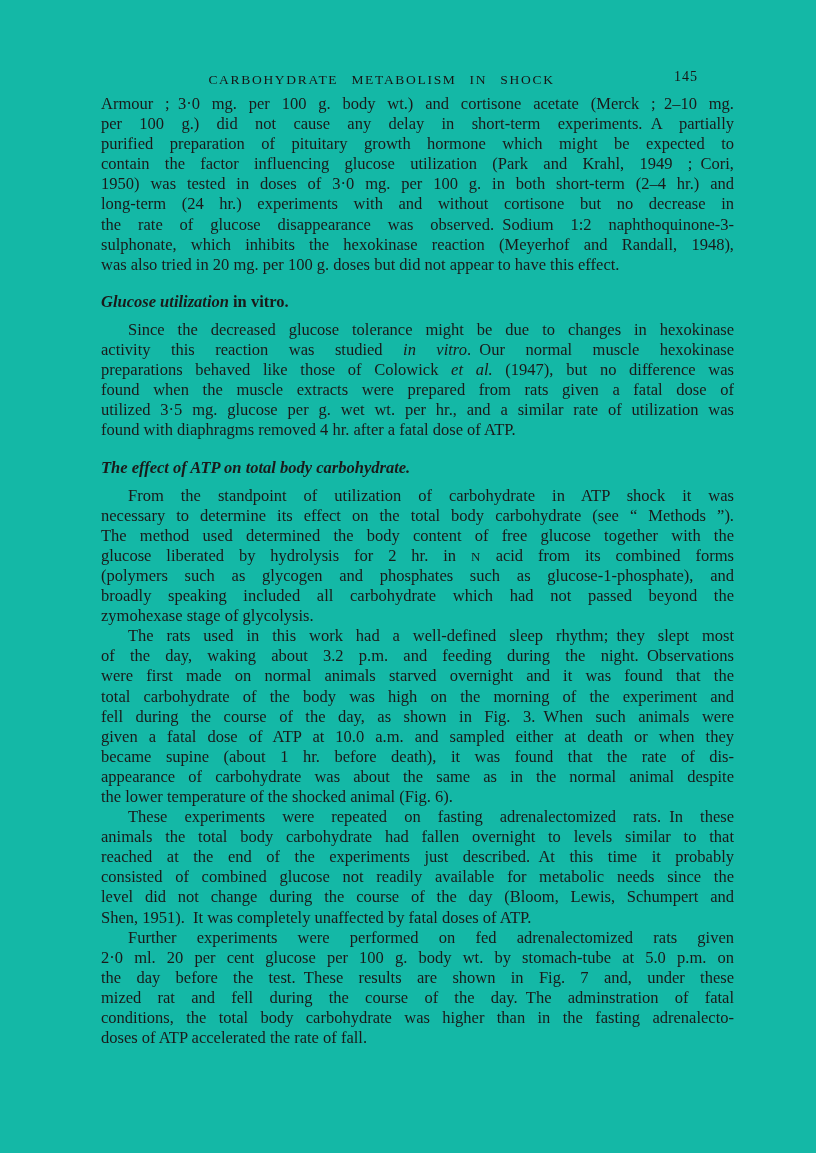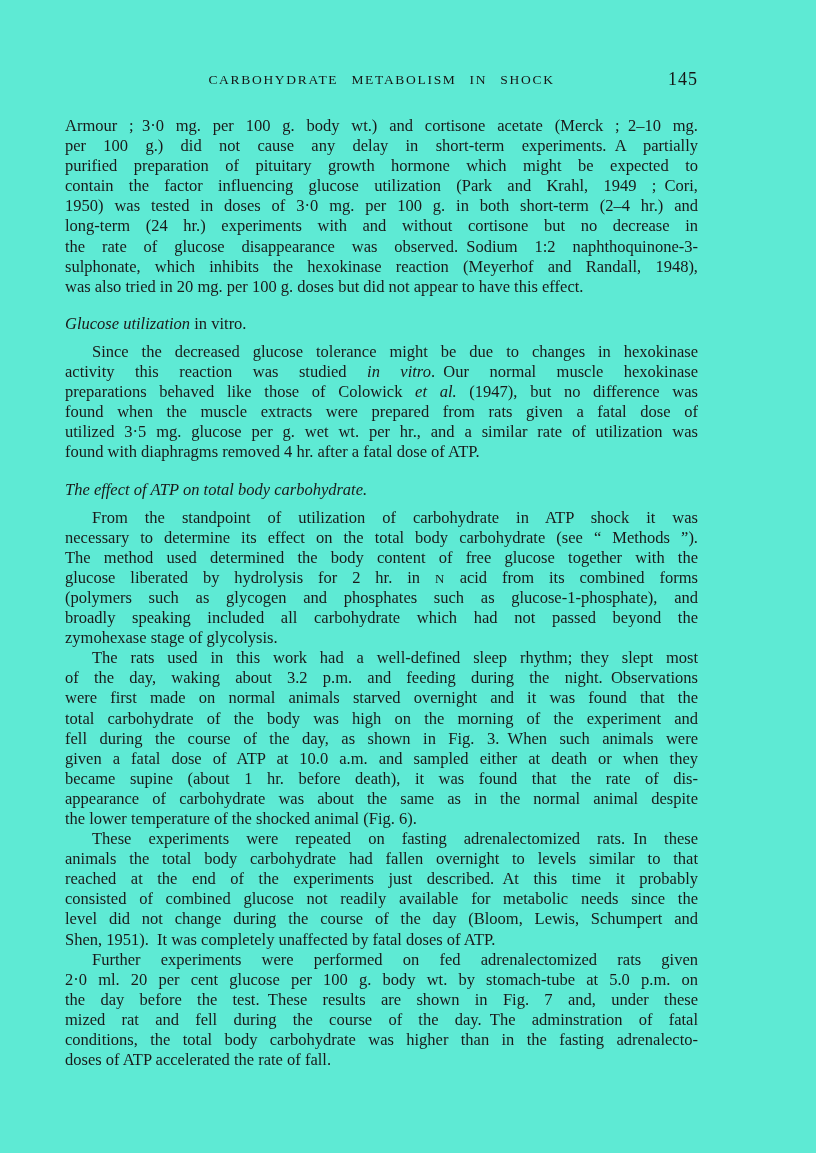--- a/index.html
+++ b/index.html
@@ -4,21 +4,21 @@
 <style>
   html, body {
     margin: 0;
     padding: 0;
     background: #fbfaf7;
   }
   .page {
     position: relative;
     width: 816px;
     height: 1153px;
-    background: #5eead4;
+    background: #14b8a6;
     font-family: "Liberation Serif", serif;
     color: #1a1a1a;
     overflow: hidden;
   }
   .column {
     position: absolute;
     left: 65px;
     width: 633px;
   }
   .header {
@@ -30,31 +30,33 @@
     display: inline-block;
     font-size: 13.5px;
     letter-spacing: 1.7px;
     word-spacing: 8px;
     color: #161616;
   }
   .page-number {
     position: absolute;
     right: 0;
     top: -1px;
-    font-size: 18px;
+    font-size: 14px;
     letter-spacing: 1px;
     color: #161616;
   }
   .body {
-    top: 116px;
+    top: 94px;
+    margin-left: 36px;
   }
   .para, .heading { margin: 0; padding: 0; }
   .heading {
     margin-top: 17px;
     margin-bottom: 8px;
+    font-weight: bold;
   }
   .line {
     font-size: 16.5px;
     line-height: 20.1px;
     height: 20.1px;
     text-align: justify;
     overflow: hidden;
     white-space: pre-wrap;
   }
   .line.stretch {

